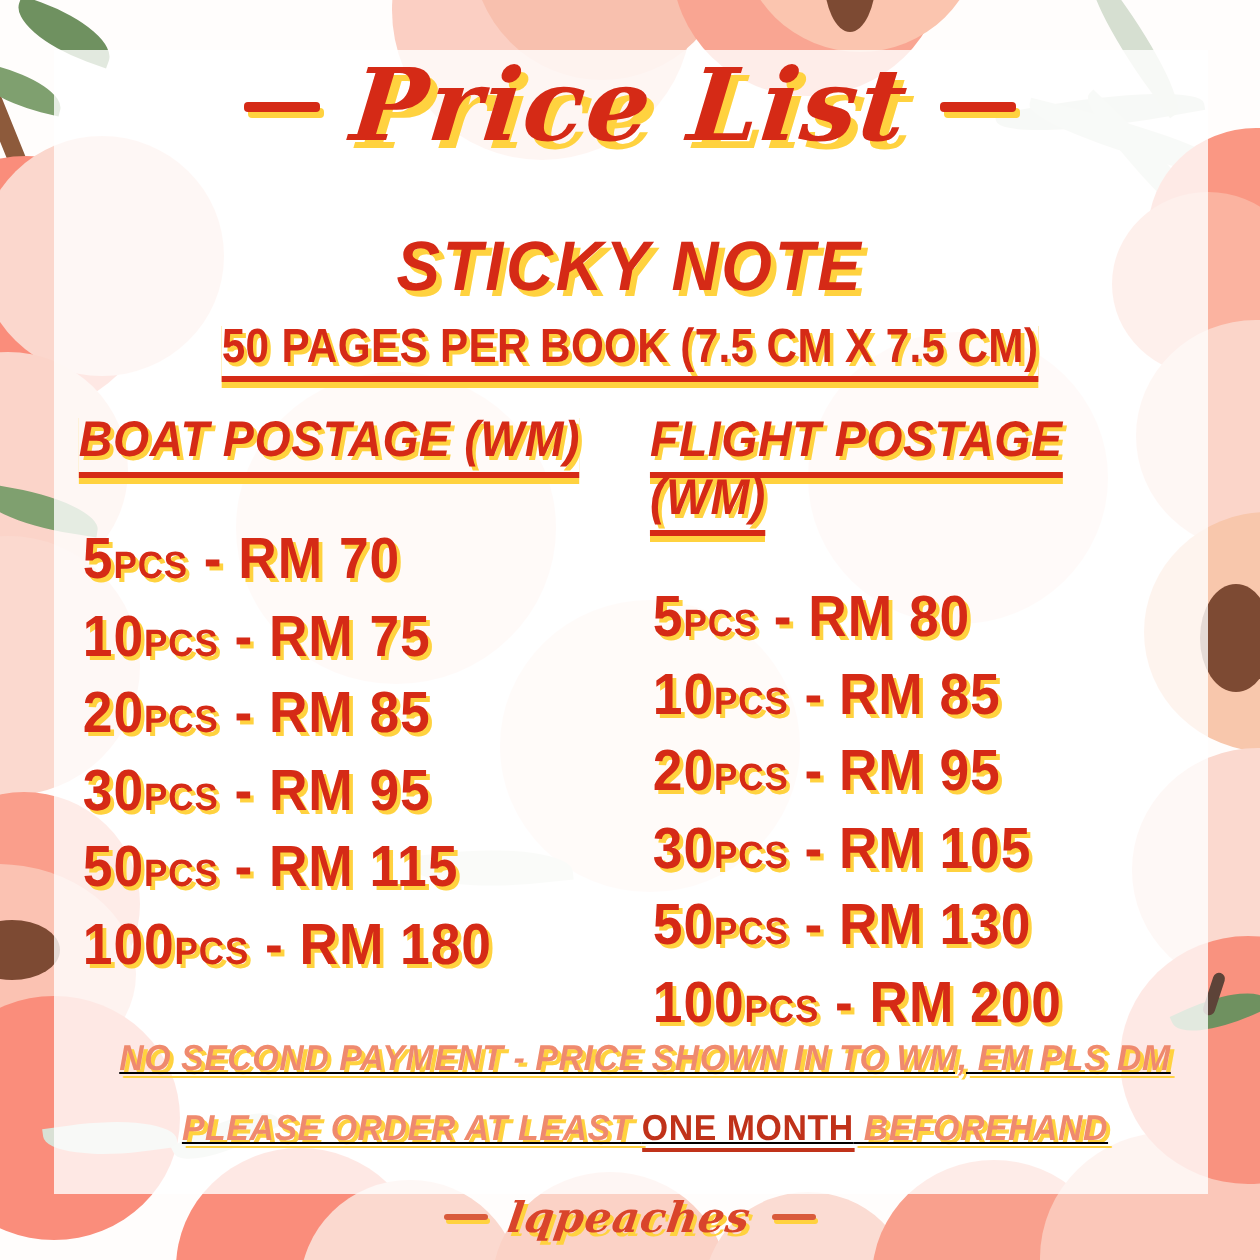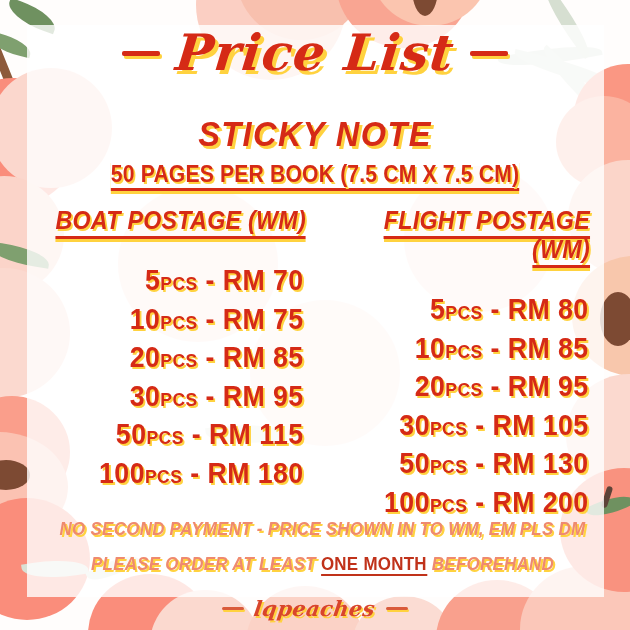--- a/index.html
+++ b/index.html
@@ -130,21 +130,21 @@
   
   .columns {
     position: absolute;
     top: 206px;
     left: 30px;
     right: 30px;
     display: flex;
   }
   .col {
     flex: 1;
-    text-align: right;
+    text-align: left;
   }
   .col-head {
     font-family: "Liberation Sans Narrow", "Liberation Sans", sans-serif;
     font-style: italic;
     font-weight: bold;
     font-size: 25px;
     letter-spacing: 0.3px;
     transform: scaleX(0.93);
     display: inline-block;
     margin-bottom: 26px;
@@ -167,20 +167,21 @@
     font-size: 19px;
     letter-spacing: 0.5px;
   }
 
   
   .notes {
     position: absolute;
     top: 520px;
     left: 15px;
     right: 0;
+    text-decoration: underline;
   }
   .note-line {
     font-family: "Liberation Sans Narrow", "Liberation Sans", sans-serif;
     font-style: italic;
     font-weight: bold;
     font-size: 18px;
     letter-spacing: 0.3px;
     line-height: 1.1;
     color: #ef8a6e;
     text-shadow: 2px 2px 0 #ffd23f;

